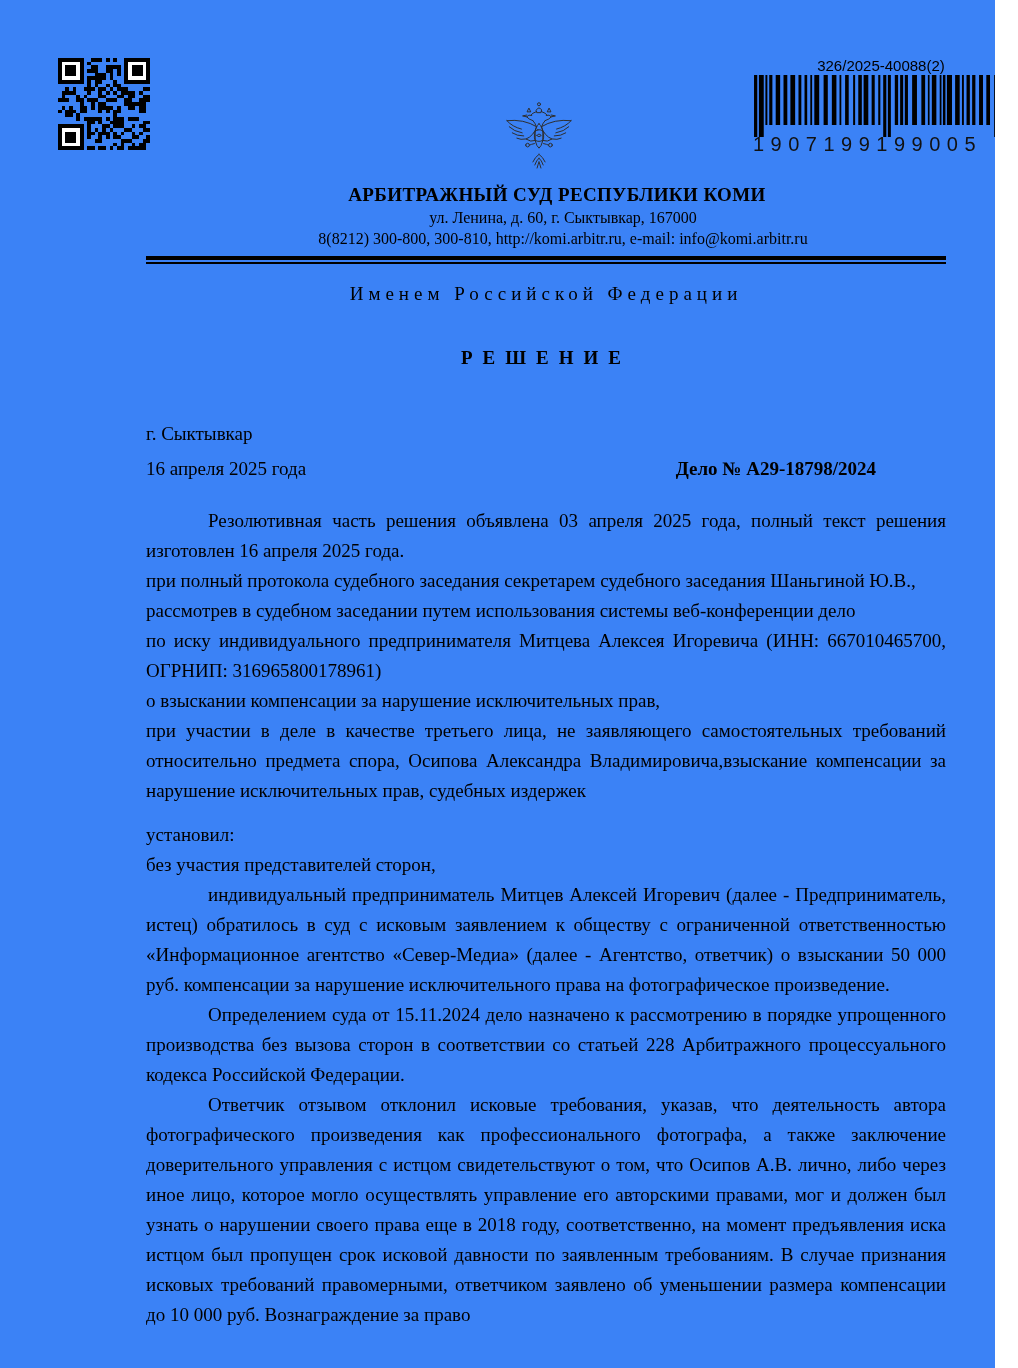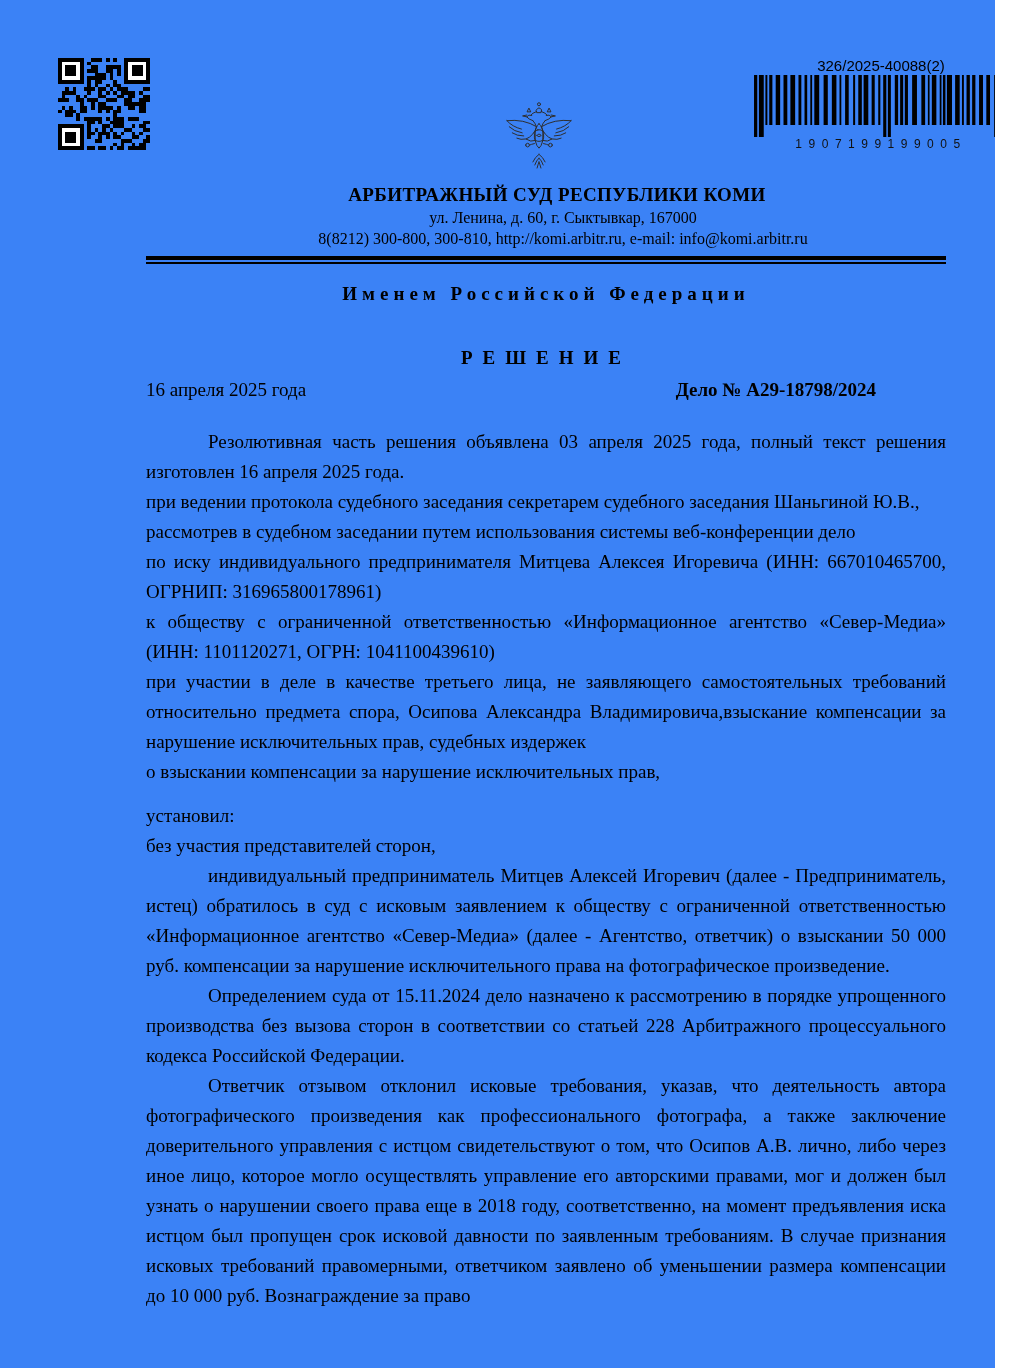--- a/index.html
+++ b/index.html
@@ -12,40 +12,40 @@
     color:#000;
   }
   
   .qr{position:absolute;left:58px;top:58px;width:92px;height:92px;}
   .qr svg{width:100%;height:100%;}
   .barcode-block{position:absolute;left:753px;top:57px;width:256px;text-align:center;}
   .barcode-label{font-family:"Liberation Sans",sans-serif;font-size:15px;line-height:18px;color:#000;}
   .barcode-block svg{display:block;width:256px;height:62px;}
   .barcode-digits{
     font-family:"Liberation Sans",sans-serif;
-    font-size:12px;letter-spacing:6.5px;line-height:22px;
-    margin-top:-4px;color:#111;text-align:center;white-space:nowrap;
+    font-size:20px;letter-spacing:6.5px;line-height:22px;
+    margin-top:-4px;color:#111;text-align:left;white-space:nowrap;
   }
   .emblem{position:absolute;left:497px;top:98px;width:84px;height:82px;}
   .emblem svg{width:100%;height:100%;}
 
   
   .header-block{position:absolute;top:183px;left:0;width:1018px;text-align:center;margin-left:48px;}
   .court-name{font-size:19px;font-weight:bold;line-height:24px;letter-spacing:0.4px;}
   .court-line{font-size:16px;line-height:21px;padding-left:12px;}
   .double-rule{position:absolute;top:256px;left:146px;width:800px;}
   .rule-thick{height:4px;background:#000;}
   .rule-thin{height:2px;background:#000;margin-top:2px;}
 
   
   .content{
     position:absolute;left:146px;top:282px;width:800px;
     font-size:19px;line-height:30px;
   }
-  .doc-title-1{text-align:center;font-weight:bold;letter-spacing:5px;line-height:24px;}
+  .doc-title-1{text-align:center;font-weight:normal;letter-spacing:5px;line-height:24px;}
   .doc-title-2{text-align:center;font-weight:bold;letter-spacing:10px;line-height:24px;margin-top:40px;}
   .city-line{margin-top:49px;line-height:30px;}
   .meta-row{display:flex;justify-content:space-between;align-items:flex-end;margin-top:5px;line-height:30px;}
   .case-no{font-weight:bold;padding-right:70px;}
   .body-text{margin-top:22px;}
   .body-text p{margin:0;text-align:justify;}
   .body-text p.indent{text-indent:62px;}
 </style>
 </head>
 <body>
@@ -363,34 +363,34 @@
 
   <div class="double-rule">
     <div class="rule-thick"></div>
     <div class="rule-thin"></div>
   </div>
 
   <div class="content">
     <div class="doc-title-1">Именем Российской Федерации</div>
     <div class="doc-title-2">РЕШЕНИЕ</div>
 
+    <div class="city-line">г. Сыктывкар</div>
 
     <div class="meta-row">
       <div class="date">16 апреля 2025 года</div>
       <div class="case-no">Дело № А29-18798/2024</div>
     </div>
 
     <div class="body-text">
         <p class="indent">Резолютивная часть решения объявлена 03 апреля 2025 года, полный текст решения изготовлен 16 апреля 2025 года.</p>
-        <p>при ведении протокола судебного заседания секретарем судебного заседания Шаньгиной Ю.В.,</p>
+        <p>при полный протокола судебного заседания секретарем судебного заседания Шаньгиной Ю.В.,</p>
         <p>рассмотрев в судебном заседании путем использования системы веб-конференции дело</p>
         <p>по иску индивидуального предпринимателя Митцева Алексея Игоревича (ИНН: 667010465700, ОГРНИП: 316965800178961)</p>
-        <p>к обществу с ограниченной ответственностью «Информационное агентство «Север-Медиа» (ИНН: 1101120271, ОГРН: 1041100439610)</p>
+        <p>о взыскании компенсации за нарушение исключительных прав,</p>
         <p>при участии в деле в качестве третьего лица, не заявляющего самостоятельных требований относительно предмета спора, Осипова Александра Владимировича,взыскание компенсации за нарушение исключительных прав, судебных издержек</p>
-        <p>о взыскании компенсации за нарушение исключительных прав,</p>
         <p style="margin-top: 14px;">установил:</p>
         <p>без участия представителей сторон,</p>
         <p class="indent">индивидуальный предприниматель Митцев Алексей Игоревич (далее - Предприниматель, истец) обратилось в суд с исковым заявлением к обществу с ограниченной ответственностью «Информационное агентство «Север-Медиа» (далее - Агентство, ответчик) о взыскании 50 000 руб. компенсации за нарушение исключительного права на фотографическое произведение.</p>
         <p class="indent">Определением суда от 15.11.2024 дело назначено к рассмотрению в порядке упрощенного производства без вызова сторон в соответствии со статьей 228 Арбитражного процессуального кодекса Российской Федерации.</p>
         <p class="indent">Ответчик отзывом отклонил исковые требования, указав, что деятельность автора фотографического произведения как профессионального фотографа, а также заключение доверительного управления с истцом свидетельствуют о том, что Осипов А.В. лично, либо через иное лицо, которое могло осуществлять управление его авторскими правами, мог и должен был узнать о нарушении своего права еще в 2018 году, соответственно, на момент предъявления иска истцом был пропущен срок исковой давности по заявленным требованиям. В случае признания исковых требований правомерными, ответчиком заявлено об уменьшении размера компенсации до 10 000 руб. Вознаграждение за право</p>
       </div>
   </div>
 
 </div>
 

